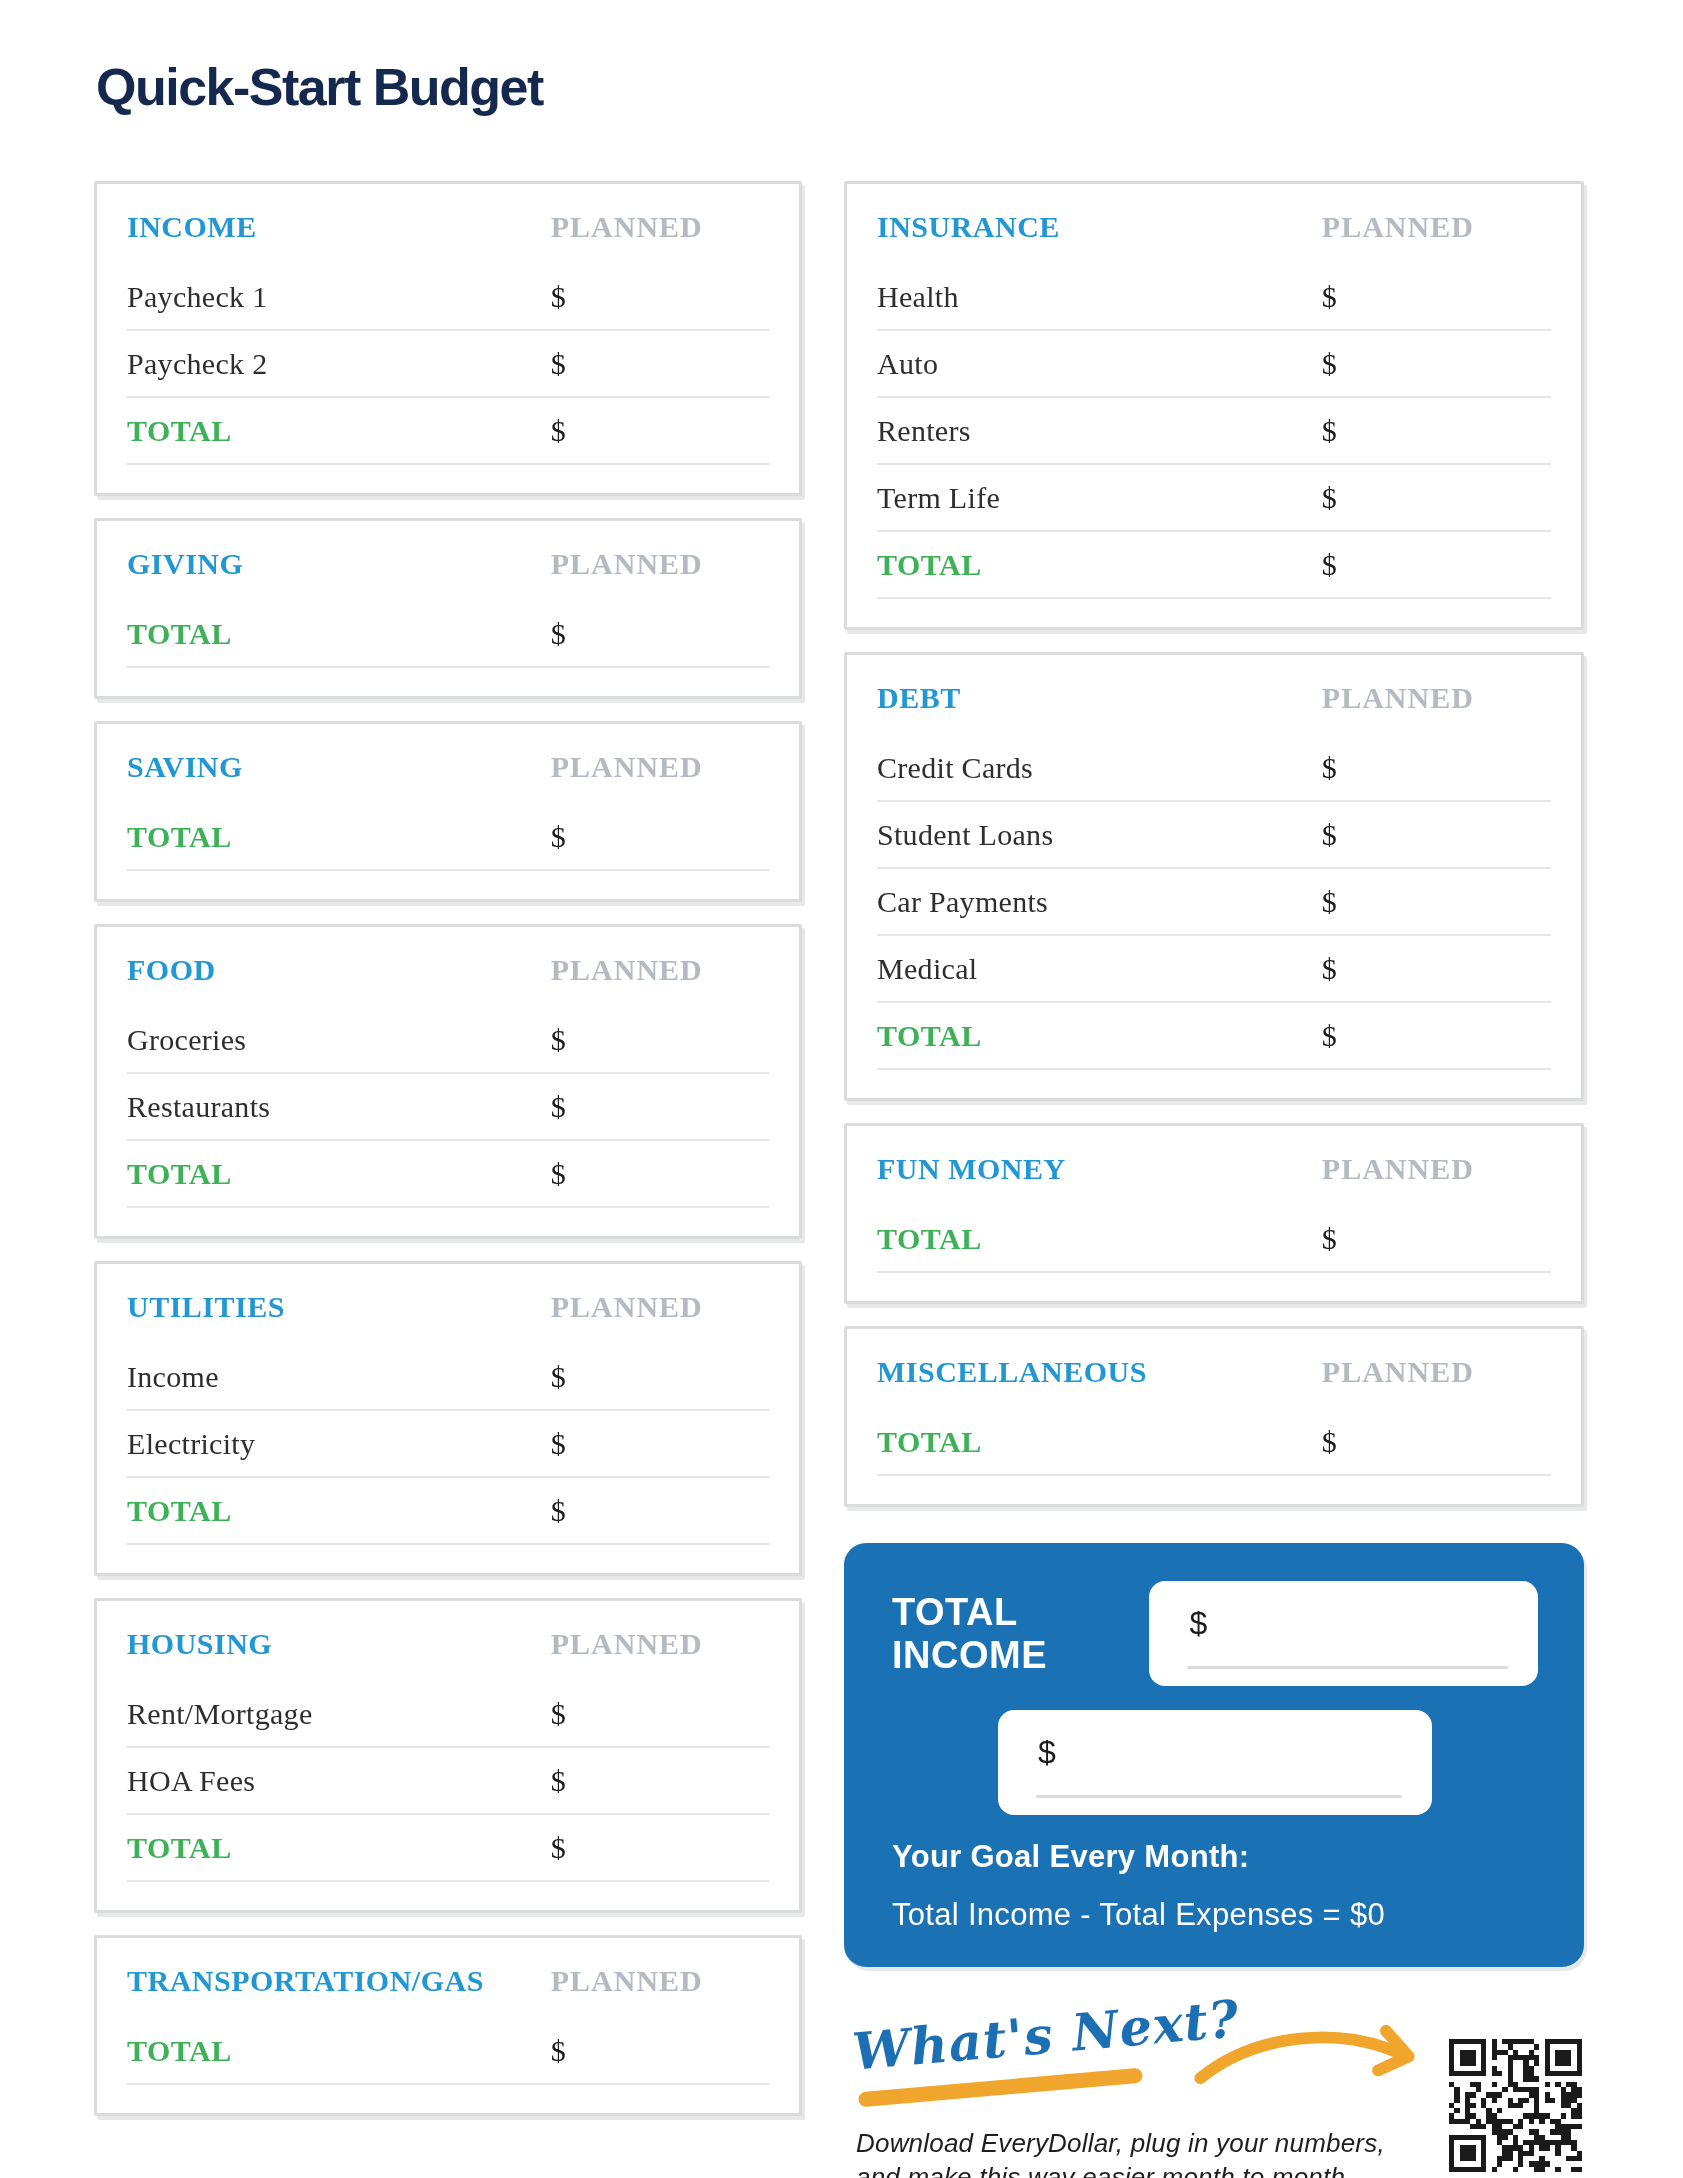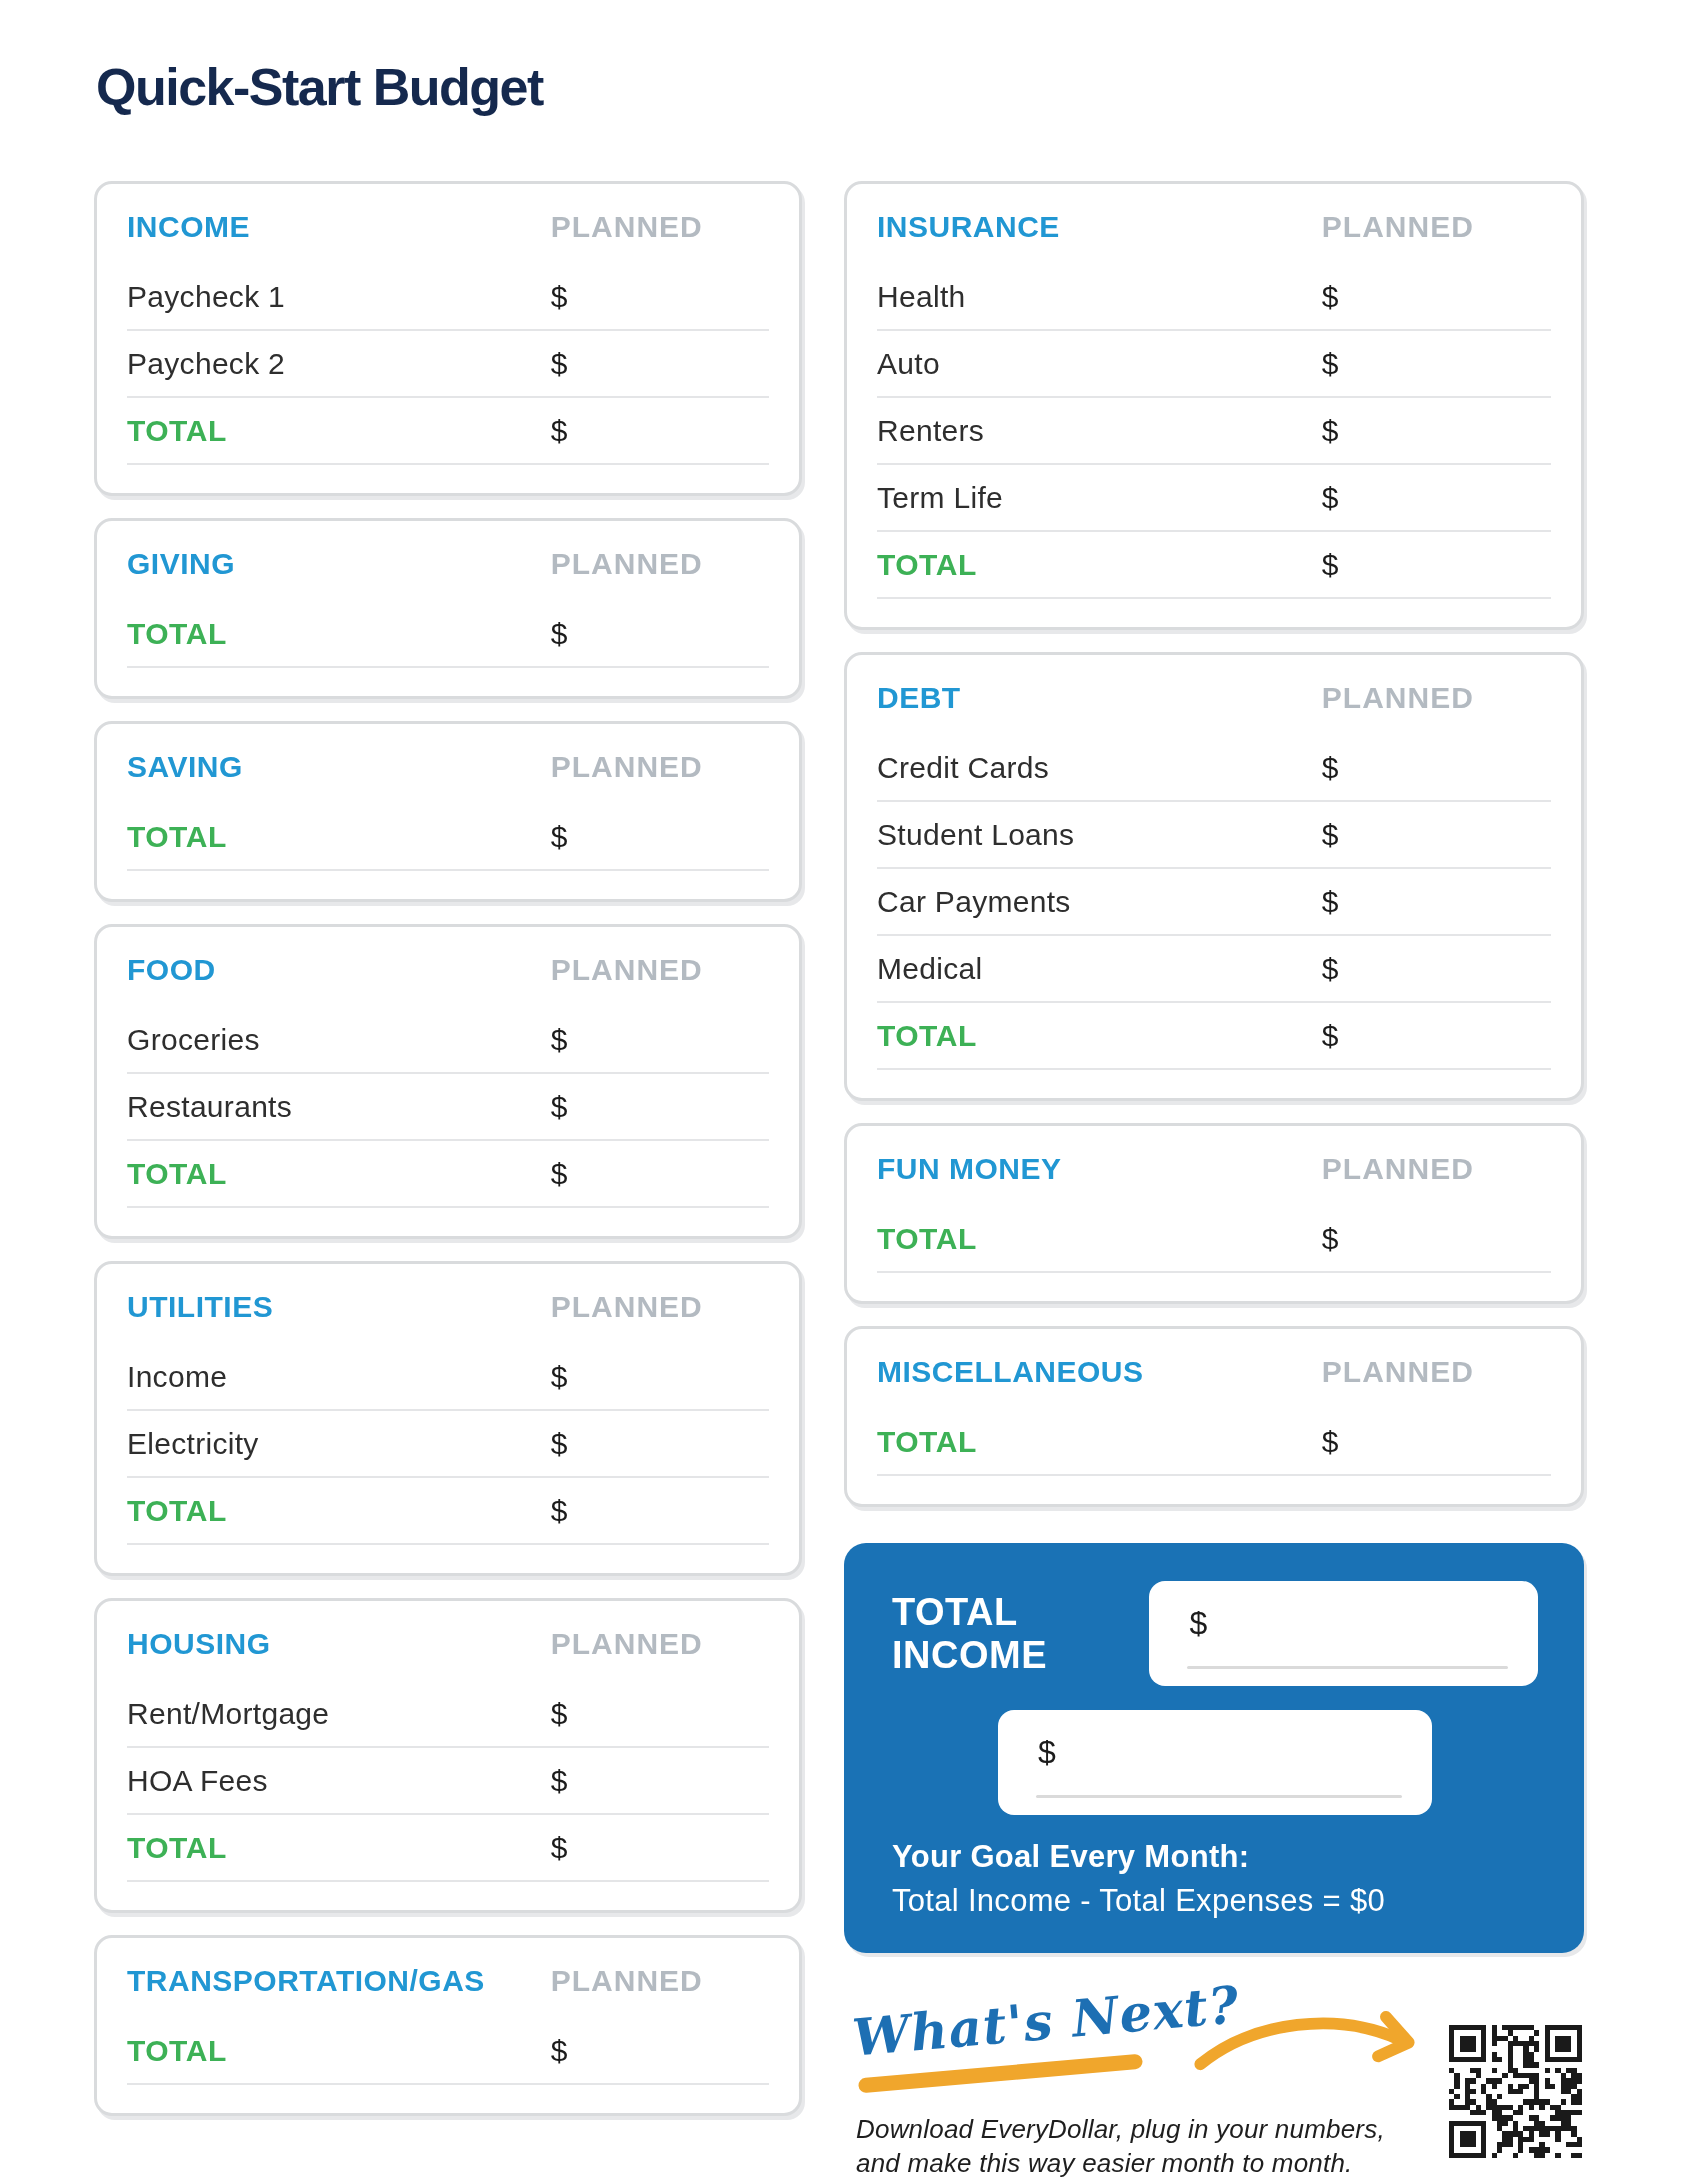--- a/index.html
+++ b/index.html
@@ -10,23 +10,23 @@
   }
   .title{
     position:absolute;left:96px;top:57px;margin:0;
     font-size:52px;font-weight:900;letter-spacing:-1.5px;
     color:var(--title-navy);
   }
   .col{position:absolute;top:181px;display:flex;flex-direction:column;gap:22px;}
   .col.left{left:94px;width:708px;}
   .col.right{left:844px;width:740px;}
   .card{
-    background:#fff;border:3px solid var(--card-border);border-radius:18px;
+    background:#fff;border:3px solid var(--card-border);border-radius:2px;
     box-shadow:3px 4px 0 #e7e8ea;
-    padding:22px 30px 28px 30px;box-sizing:border-box;
+    padding:22px 30px 28px 30px;box-sizing:border-box;font-family:Liberation Serif, serif;
   }
   .card-head{display:flex;align-items:center;height:42px;margin-bottom:16px;}
   .cat{flex:1;font-size:30px;font-weight:800;letter-spacing:0.5px;color:var(--category-blue);}
   .planned{width:34%;font-size:30px;font-weight:800;letter-spacing:1px;color:var(--planned-gray);}
   .row{display:flex;align-items:center;height:65px;border-bottom:2px solid var(--divider);}
   .rlabel{flex:1;font-size:30px;color:var(--row-text);letter-spacing:0.3px;}
   .row.total .rlabel{font-weight:800;color:var(--total-green);letter-spacing:0.5px;}
   .rvalue{width:34%;font-size:30px;color:#1c1c1c;}
   
   .summary{
@@ -36,21 +36,21 @@
   }
   .srow{display:flex;align-items:center;justify-content:center;margin-bottom:24px;}
   .slabel{font-size:38px;font-weight:800;letter-spacing:0.5px;}
   .sinput{
     width:434px;height:105px;background:#fff;border-radius:16px;position:relative;
     box-sizing:border-box;padding:24px 0 0 40px;
   }
   .sinput .dollar{font-size:32px;color:#1c1c1c;}
   .writeline{position:absolute;left:38px;right:30px;bottom:17px;height:3px;background:#dadada;border-radius:2px;}
   .goal-head{font-size:31px;font-weight:800;margin-top:4px;letter-spacing:0.3px;}
-  .goal-text{font-size:31px;font-weight:400;margin-top:8px;letter-spacing:0.3px;}
+  .goal-text{font-size:31px;font-weight:400;margin-top:22px;letter-spacing:0.3px;}
   
   .footer{position:relative;height:257px;width:100%;}
   .script{
     position:absolute;left:8px;top:16px;z-index:2;
     font-family:"DejaVu Serif", serif;font-style:italic;font-weight:700;
     font-size:51px;color:var(--script-blue);transform:rotate(-5deg);
     letter-spacing:1px;white-space:nowrap;
   }
   .swoosh{
     position:absolute;left:14px;top:91px;width:285px;height:15px;z-index:1;

